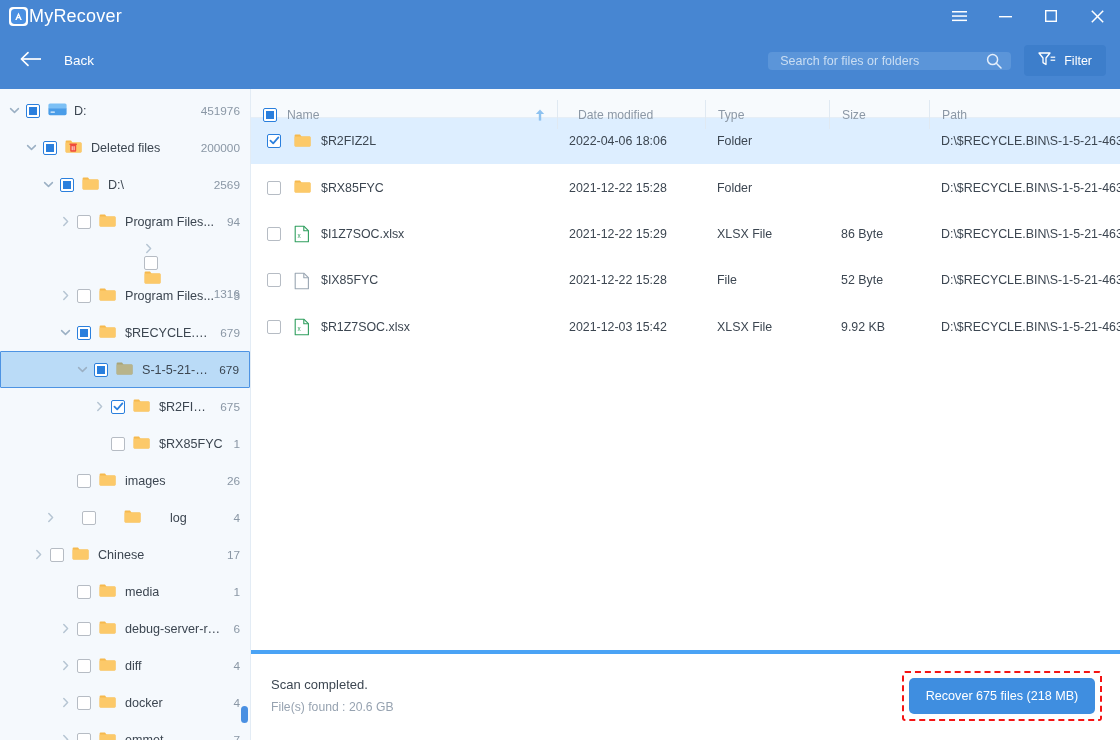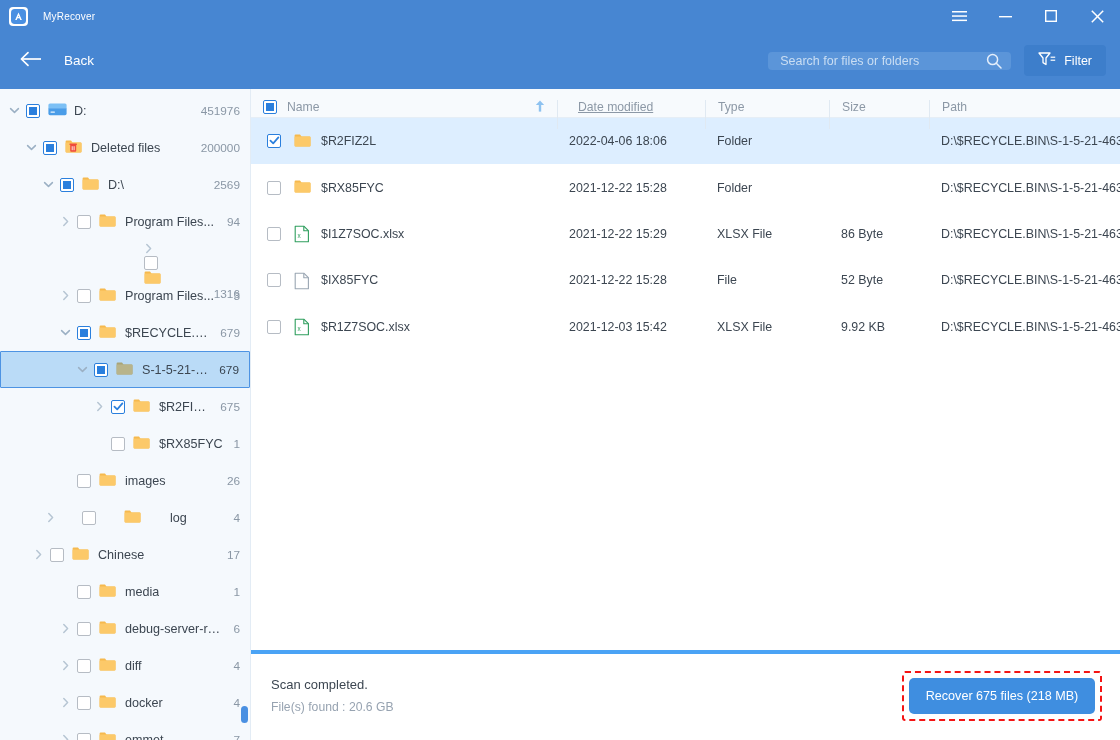--- a/index.html
+++ b/index.html
@@ -14,21 +14,21 @@
   .titlebar {
     height: 32px; background: #4786d2; display: flex; align-items: center;
     padding: 0 0 0 9px; flex: none; position: relative;
   }
   .app-logo {
     width: 19px; height: 19px; background: #ffffff; border-radius: 4px;
     display: flex; align-items: center; justify-content: center; flex: none;
   }
   .app-logo svg { display: block; }
   .app-title {
-    color: #ffffff; font-size: 10px; margin-left: 15px; letter-spacing: .2px;
+    color: #ffffff; font-size: 18px; margin-left: 1px; letter-spacing: .2px;
   }
   .win-controls { margin-left: auto; display: flex; align-items: center; height: 32px; }
   .win-btn {
     width: 46px; height: 32px; display: flex; align-items: center; justify-content: center;
     color: #fff; cursor: default;
   }
   .win-btn svg { display: block; }
 
   
   .toolbar {
@@ -100,24 +100,24 @@
     position: absolute; right: 2px; width: 7px; height: 17px; background: #4a90e2;
     border-radius: 4px;
   }
 
   
   .filepane { flex: 1; display: flex; flex-direction: column; min-width: 0; background: #fff; }
   .fl-header {
     height: 29px; flex: none; background: #f7fafd; border-bottom: 1px solid #e6eef6;
     display: flex; align-items: center; font-size: 12.2px; color: #8c98a6;
   }
-  .fl-header .col { height: 29px; display: flex; position: relative; margin-top: 23px; }
+  .fl-header .col { height: 29px; display: flex; align-items: center; position: relative; margin-top: 23px; }
   .fl-header .col + .col { border-left: 1px solid #e0e9f2; }
   .col-name { width: 306px; flex: none; padding-left: 12px; }
-  .col-date { width: 148px; flex: none; padding-left: 20px; text-decoration: underline; }
+  .col-date { width: 148px; flex: none; padding-left: 20px; }
   .col-type { width: 124px; flex: none; padding-left: 12px; }
   .col-size { width: 100px; flex: none; padding-left: 12px; }
   .col-path { flex: 1; min-width: 0; padding-left: 12px; }
   .hdr-cbx { margin-left: 0; }
   .sort-arrow { margin-left: auto; margin-right: 12px; display: flex; }
 
   .fl-rows { flex: 1; overflow: hidden; }
   .fl-row {
     height: 46.4px; display: flex; align-items: center; font-size: 12.4px; color: #3c4651;
     cursor: default;

